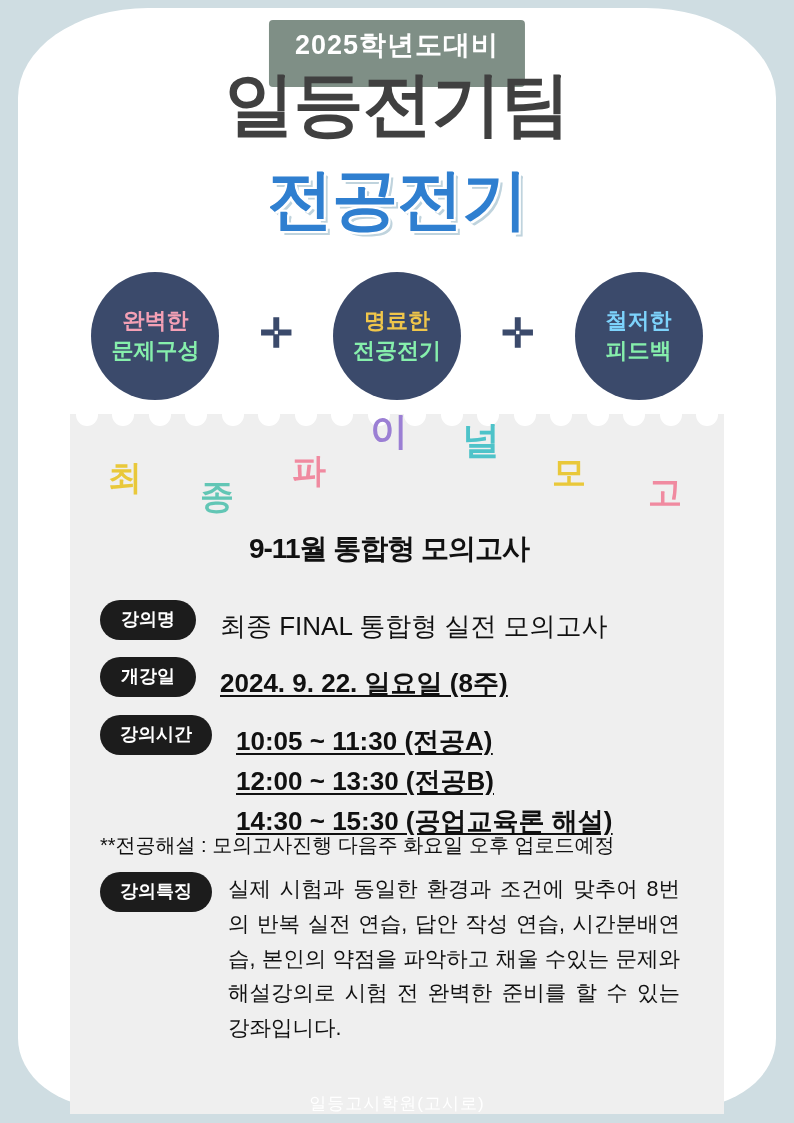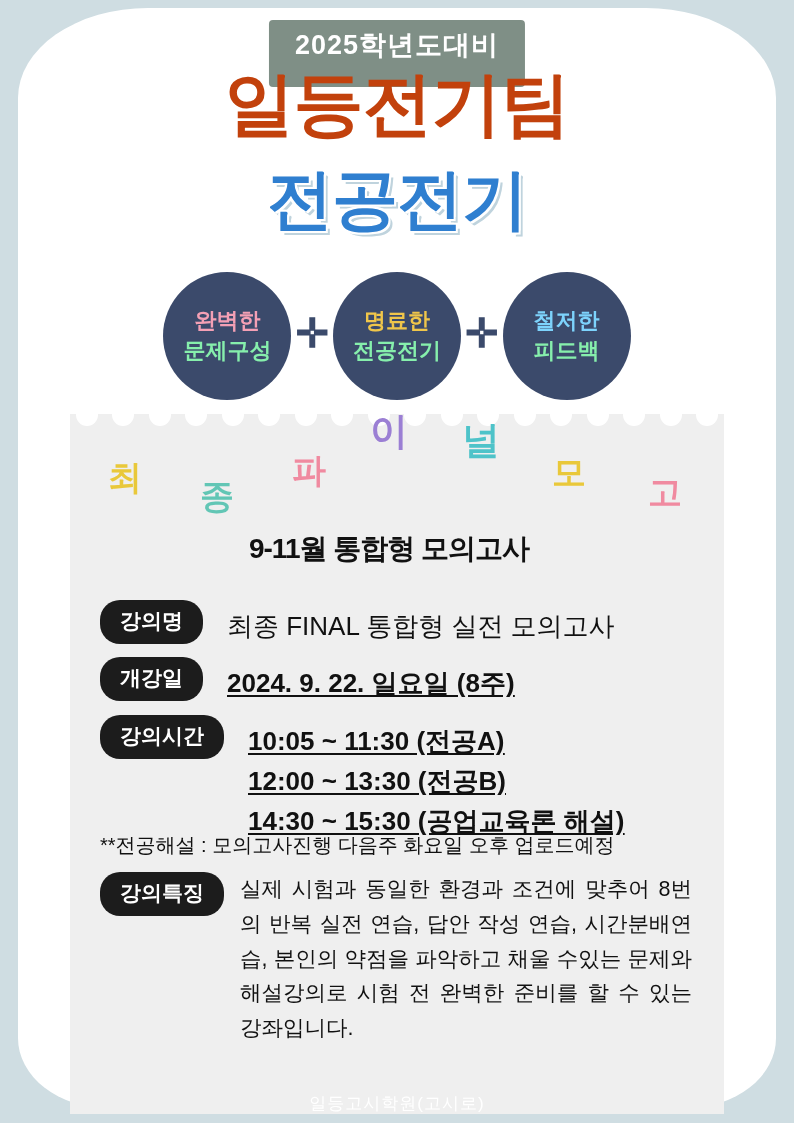--- a/index.html
+++ b/index.html
@@ -50,21 +50,21 @@
   }
 
   .title-main {
     position: absolute;
     left: 0;
     right: 0;
     top: 68px;
     text-align: center;
     font-size: 70px;
     font-weight: bold;
-    color: #c2410c;
+    color: #404040;
     letter-spacing: -1px;
     line-height: 1.05;
   }
   .title-sub {
     position: absolute;
     left: 0;
     right: 0;
     top: 165px;
     text-align: center;
     font-size: 66px;
@@ -82,21 +82,21 @@
 
   
   .circles {
     position: absolute;
     top: 272px;
     left: 0;
     right: 0;
     display: flex;
     justify-content: center;
     align-items: center;
-    gap: 4px;
+    gap: 40px;
   }
   .circle {
     width: 128px;
     height: 128px;
     border-radius: 50%;
     background: #3b4a6b;
     display: flex;
     flex-direction: column;
     align-items: center;
     justify-content: center;
@@ -176,21 +176,21 @@
   }
   .row {
     display: flex;
     align-items: flex-start;
     margin-bottom: 11px;
   }
   .pill {
     flex: 0 0 auto;
     background: #1c1c1c;
     color: #ffffff;
-    font-size: 21px;
+    font-size: 18px;
     font-weight: bold;
     padding: 7px 20px 9px 20px;
     border-radius: 20px;
     text-align: center;
     min-width: 96px;
     box-sizing: border-box;
   }
   .row-val {
     padding-left: 24px;
     font-size: 26px;

